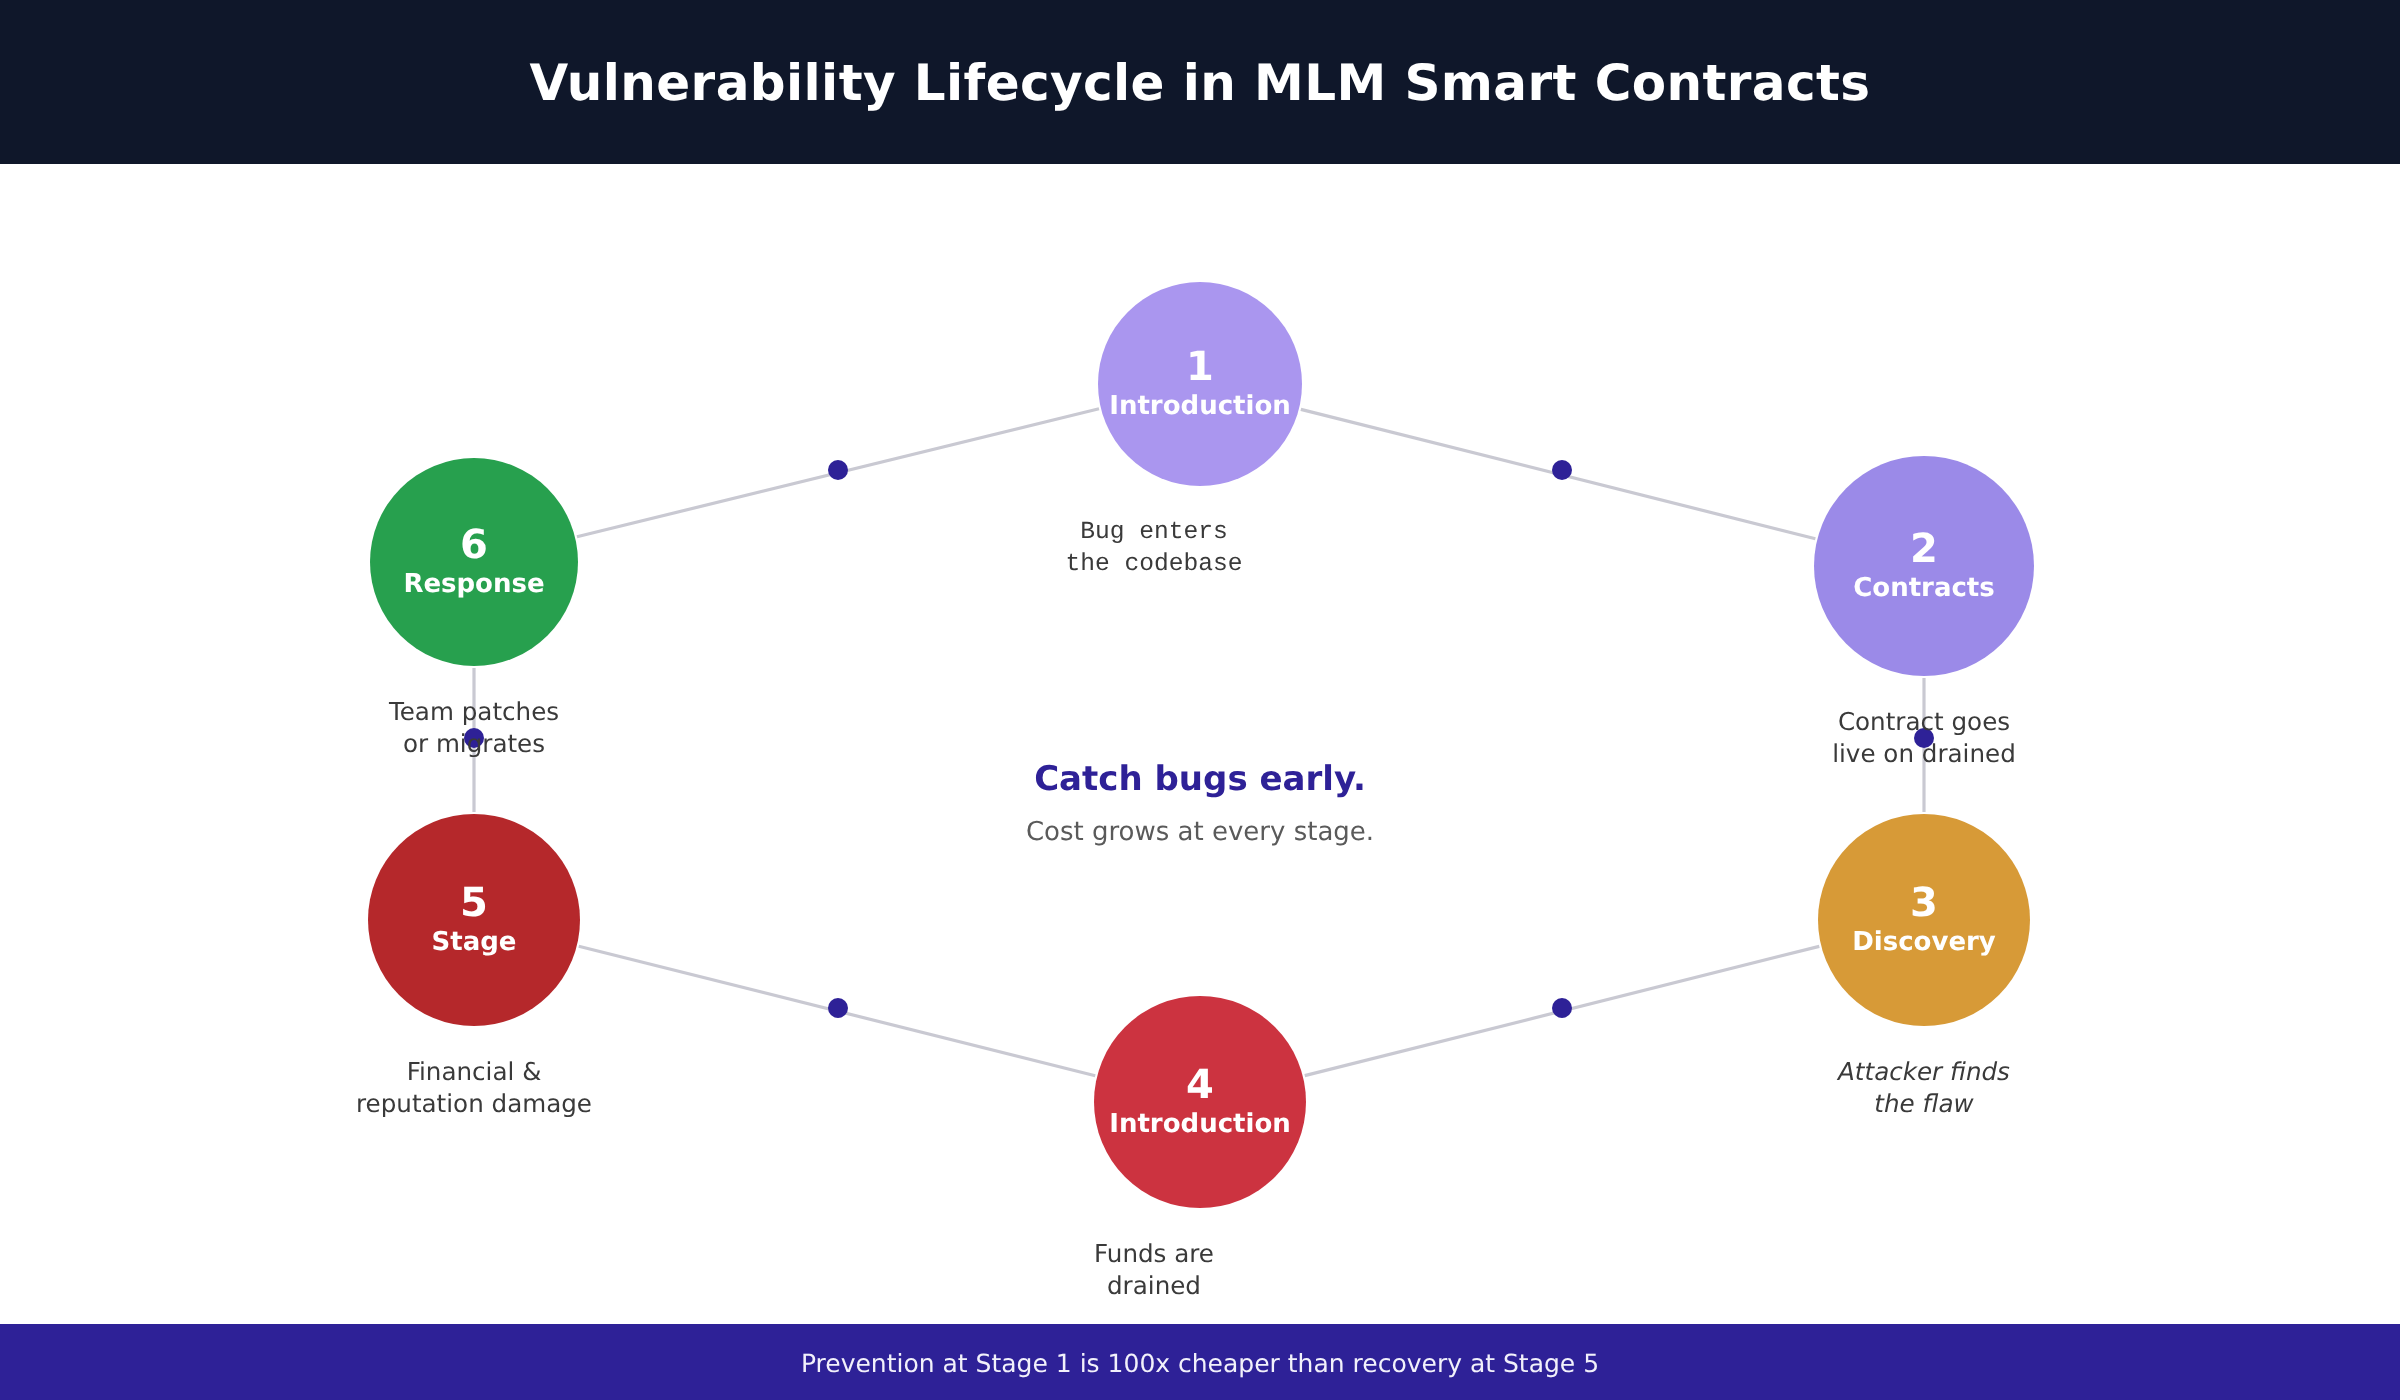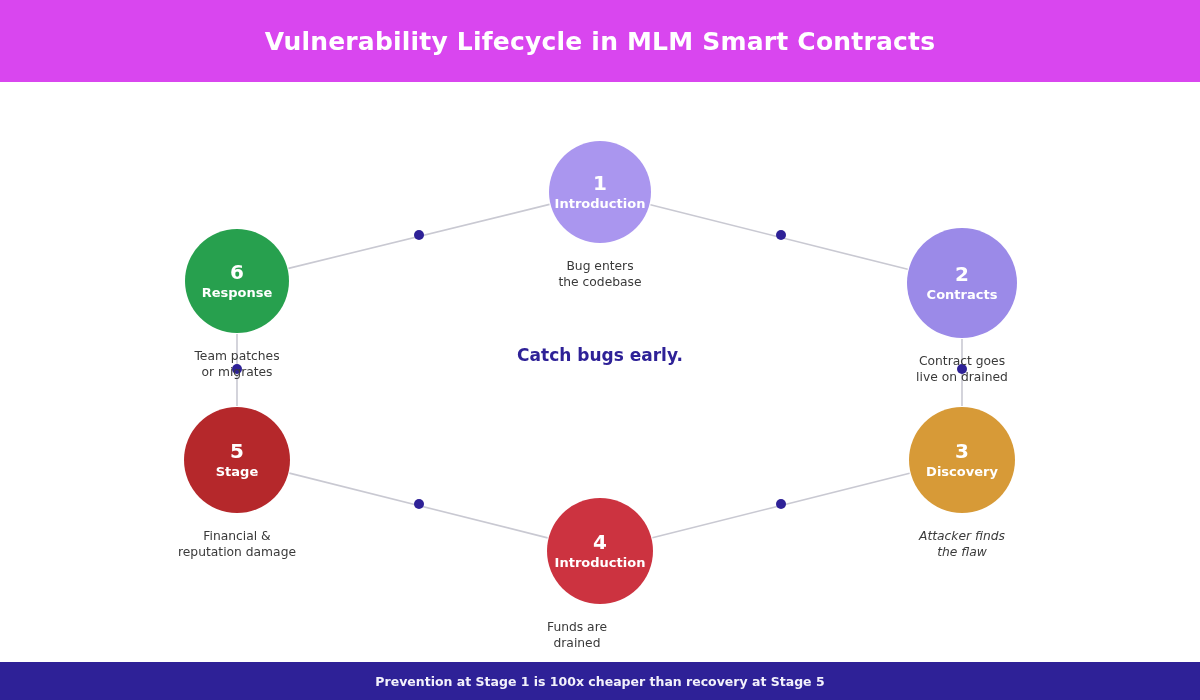--- a/index.html
+++ b/index.html
@@ -14,21 +14,21 @@
   #stage {
     position: relative;
     width: 1200px; height: 700px;
     background: #ffffff;
   }
 
   
   .header {
     position: absolute; left: 0; top: 0;
     width: 1200px; height: 82px;
-    background: #d946ef;
+    background: #0f172a;
     display: flex; align-items: center; justify-content: center;
   }
   .header-title {
     color: #ffffff;
     font-size: 25px;
     font-weight: bold;
     letter-spacing: 0.2px;
     text-align: center;
     white-space: nowrap;
   }
@@ -36,21 +36,21 @@
   
   .footer {
     position: absolute; left: 0; bottom: 0;
     width: 1200px; height: 38px;
     background: #2e2197;
     display: flex; align-items: center; justify-content: center;
   }
   .footer-text {
     color: #f2f1fb;
     font-size: 12.5px;
-    font-weight: bold;
+    font-weight: normal;
     text-align: center;
     white-space: nowrap;
   }
 
   
   .canvas {
     position: absolute;
     left: 0; top: 82px;
     width: 1200px; height: 580px;
   }
@@ -101,20 +101,21 @@
     position: absolute;
     left: 400px; top: 262px;
     width: 400px;
     text-align: center;
   }
   .center-head {
     color: #2e2197;
     font-size: 17px;
     font-weight: bold;
     line-height: 22px;
+    margin-top: 35px;
   }
   .center-sub {
     margin-top: 7px;
     color: #5a5a5a;
     font-size: 13px;
     line-height: 17px;
   }
 </style>
 </head>
 <body>
@@ -140,21 +141,21 @@
         <circle cx="237" cy="287" r="5" fill="#2e2197"></circle>
         <line x1="288.4754125502192" y1="186.3793065648223" x2="549.4958216488416" y2="122.38256714394794" stroke="#c9c9d2" stroke-width="1.6"></line>
         <circle cx="419" cy="153" r="5" fill="#2e2197"></circle>
       </svg>
 
     <div id="node-layer">
         <div class="node" style="left: 549px; top: 59px; width: 102px; height: 102px; background: rgb(170, 150, 239);">
           <div class="node-num">1</div>
           <div class="node-label">Introduction</div>
         </div>
-        <div class="caption" style="left: 495px; top: 177px;">Bug enters
+        <div class="caption" style="left: 472px; top: 177px; font-family: Liberation Mono, monospace;">Bug enters
 the codebase</div>
         <div class="node" style="left: 907px; top: 146px; width: 110px; height: 110px; background: rgb(155, 138, 232);">
           <div class="node-num">2</div>
           <div class="node-label">Contracts</div>
         </div>
         <div class="caption" style="left: 857px; top: 272px;">Contract goes
 live on drained</div>
         <div class="node" style="left: 909px; top: 325px; width: 106px; height: 106px; background: rgb(215, 154, 55);">
           <div class="node-num">3</div>
           <div class="node-label">Discovery</div>
@@ -176,20 +177,21 @@
         <div class="node" style="left: 185px; top: 147px; width: 104px; height: 104px; background: rgb(39, 160, 78);">
           <div class="node-num">6</div>
           <div class="node-label">Response</div>
         </div>
         <div class="caption" style="left: 132px; top: 267px;">Team patches
 or migrates</div>
       </div>
 
     <div class="center-block">
       <div class="center-head">Catch bugs early.</div>
+      <div class="center-sub">Cost grows at every stage.</div>
     </div>
   </div>
 
   <div class="footer">
     <div class="footer-text">Prevention at Stage 1 is 100x cheaper than recovery at Stage 5</div>
   </div>
 
 </div>
 
 </body></html>

